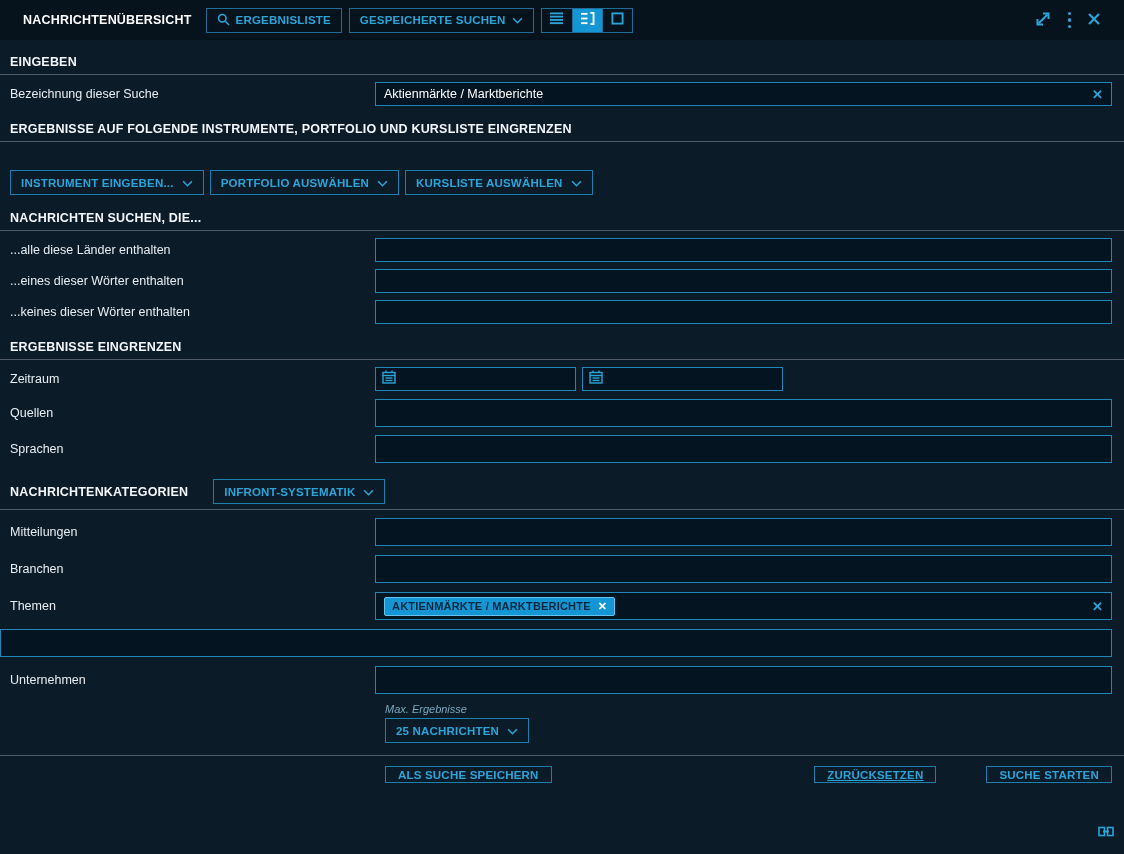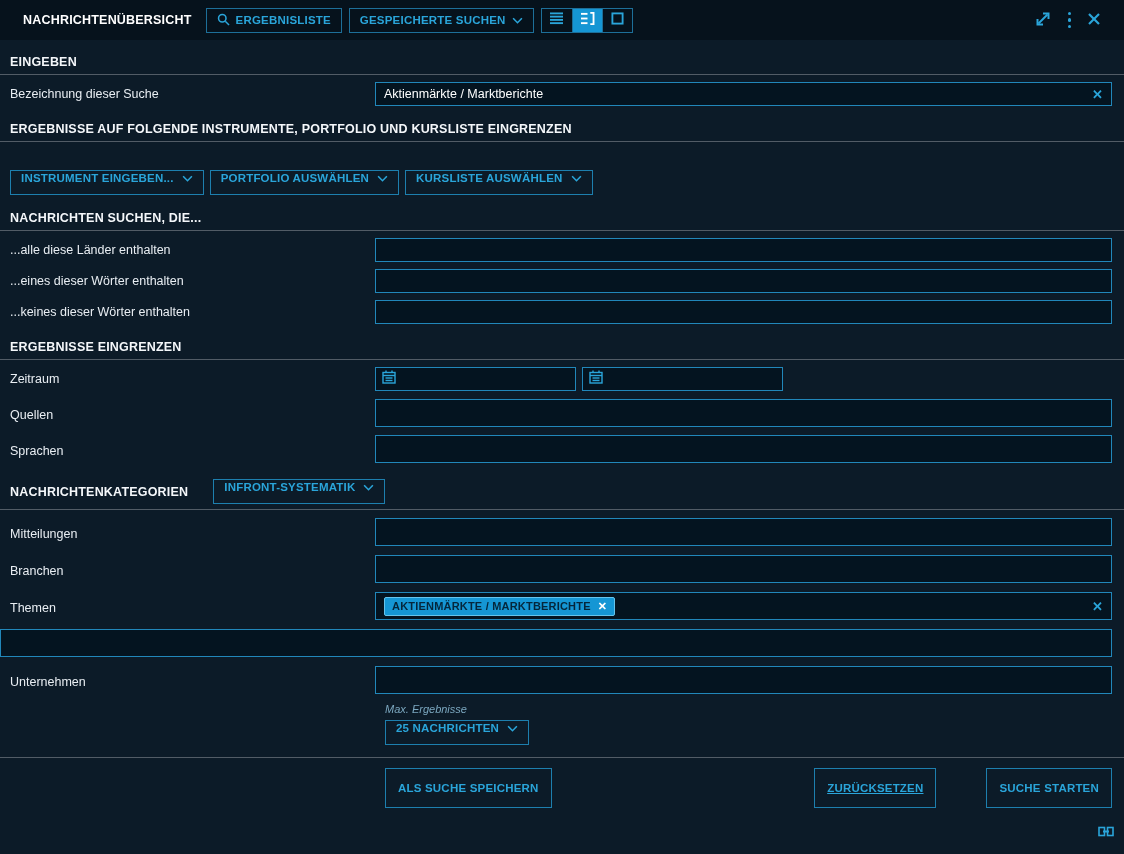--- a/index.html
+++ b/index.html
@@ -85,21 +85,21 @@
     border-bottom: 1px solid #525c66;
   }
   .section-header.first { padding-top: 15px; }
   .sh-text {
     color: #f4f7fa;
     font-weight: bold;
     font-size: 12.5px;
     letter-spacing: .2px;
     white-space: nowrap;
   }
-  .row { display: flex; align-items: flex-end; }
+  .row { display: flex; align-items: center; }
   .label {
     width: 375px;
     padding-left: 10px;
     font-size: 12.5px;
     color: #e9eef3;
     line-height: 24px;
     white-space: nowrap;
   }
   .field { flex: 1; margin-right: 12px; display: flex; gap: 6px; position: relative; }
   .text-input, .input-wrap {
@@ -129,21 +129,21 @@
     display: flex;
     align-items: center;
     gap: 6px;
     background: #041420;
     border: 1px solid #2187ba;
     color: #2aa5da;
     padding: 0 6px;
   }
   .drop-btn {
     display: inline-flex;
-    align-items: flex-end;
+    align-items: center;
     gap: 8px;
     height: 25px;
     padding: 10px 10px;
     border: 1px solid #1d7fae;
     background: transparent;
     color: #2aa5da;
     font-family: inherit;
     font-weight: bold;
     font-size: 11.5px;
     letter-spacing: .2px;
@@ -174,21 +174,21 @@
   }
   .max-drop { margin-left: 385px; }
   .sep-line { border-top: 1px solid #525c66; margin-top: 12px; }
   .btn-row {
     display: flex;
     align-items: center;
     margin-top: 10px;
     padding: 0 12px 0 10px;
   }
   .action-btn {
-    height: 40px;
+    height: 17px;
     padding: 0 12px;
     border: 1px solid #1d7fae;
     background: transparent;
     color: #2aa5da;
     font-family: inherit;
     font-weight: bold;
     font-size: 11.5px;
     letter-spacing: .2px;
     white-space: nowrap;
     cursor: pointer;

